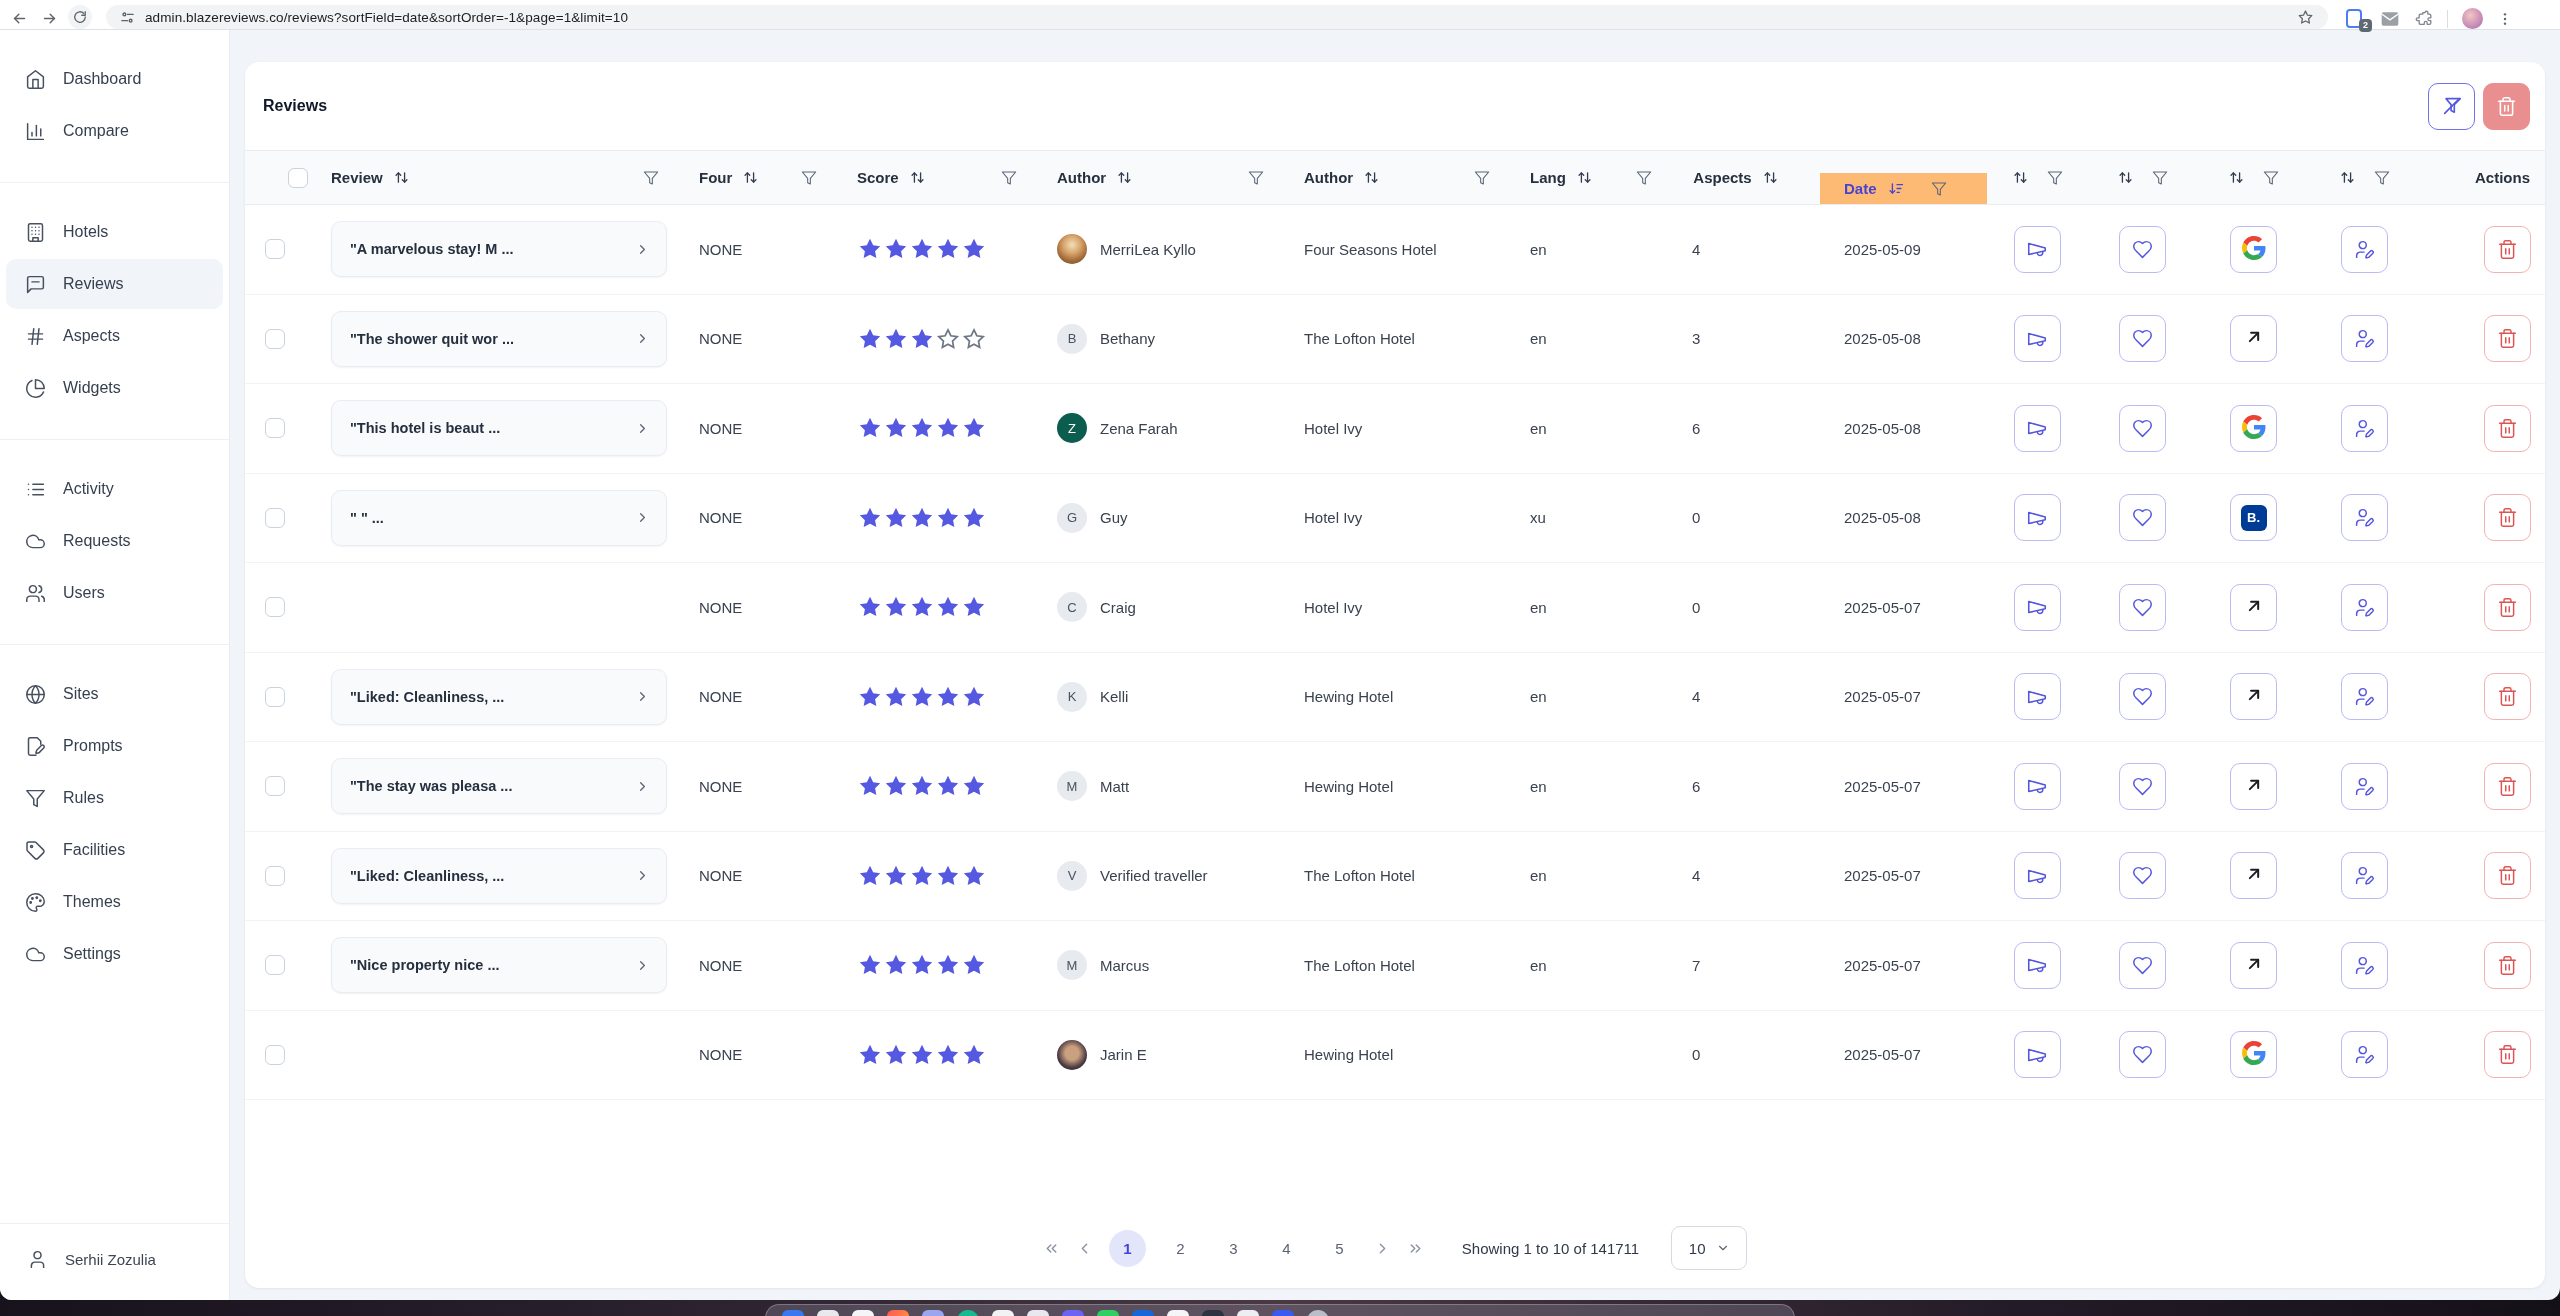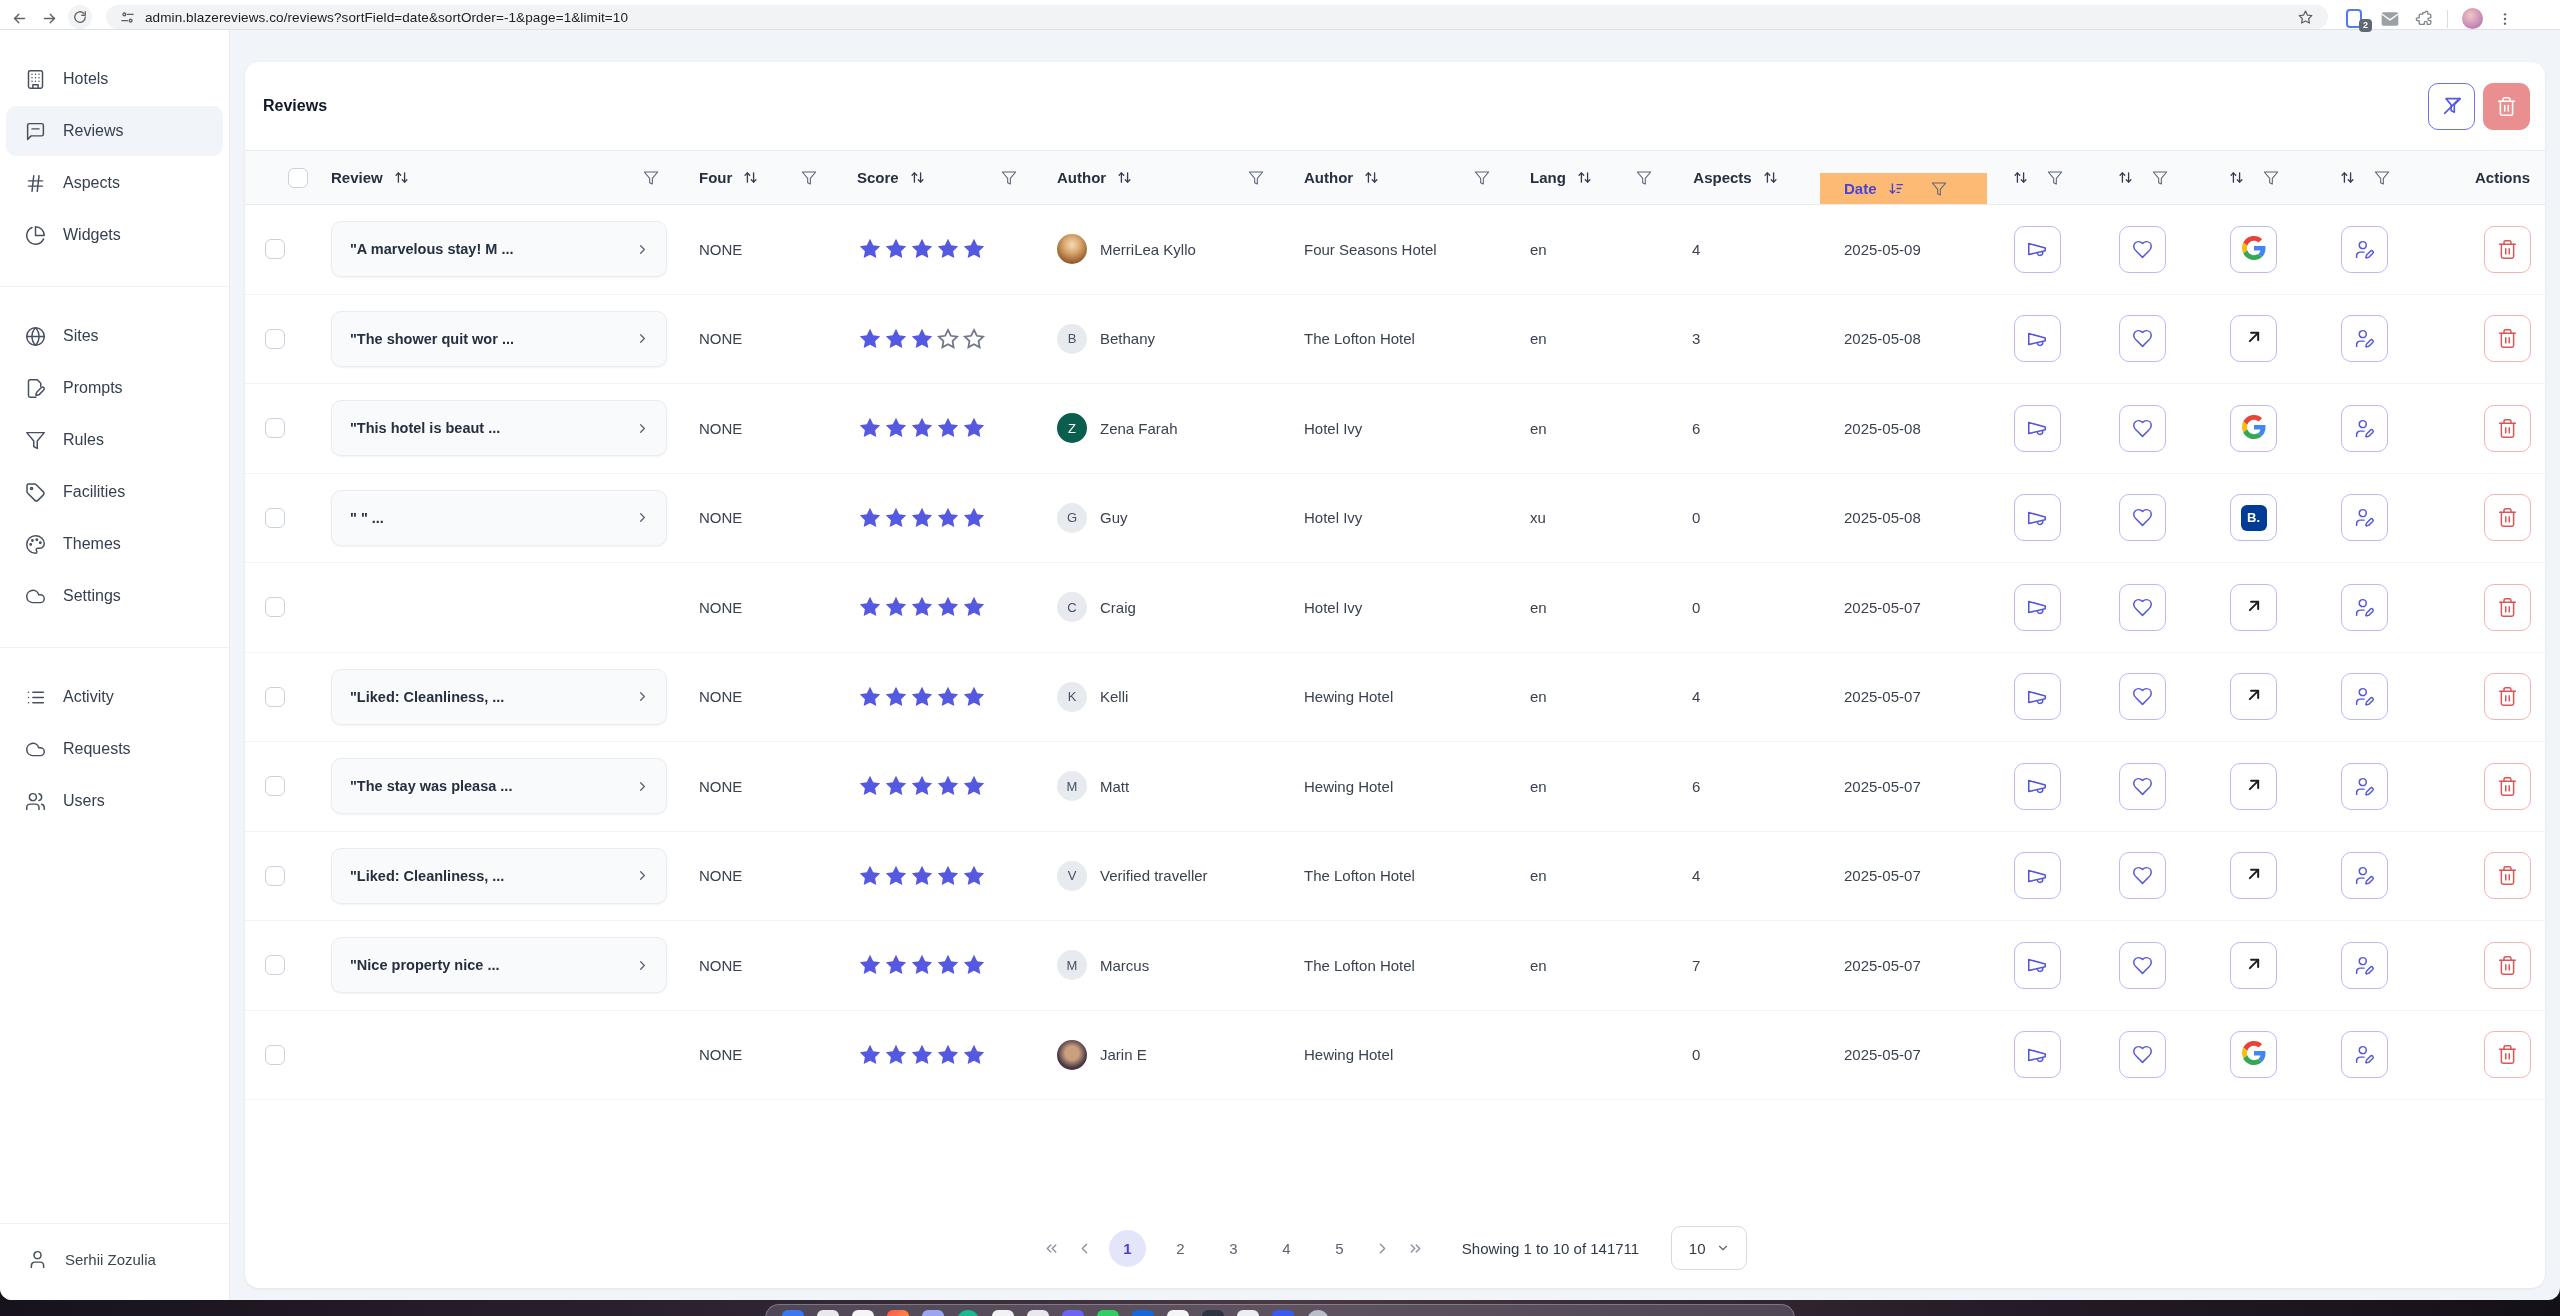--- a/index.html
+++ b/index.html
@@ -174,20 +174,38 @@
           <circle cx="12" cy="19" r="1.8"></circle>
         </svg>
     </span>
   </div>
 </div>
 
 <div class="window">
 
   <aside class="sidebar">
 
+    <nav class="nav-group">
+      <div class="nav-item">
+        <svg class="nv-ico" viewBox="0 0 24 24" fill="none" stroke="currentColor" stroke-width="1.7" stroke-linecap="round" stroke-linejoin="round">
+            <path d="m3 9 9-7 9 7v11a2 2 0 0 1-2 2H5a2 2 0 0 1-2-2z"></path>
+            <path d="M9 22V12h6v10"></path>
+          </svg>
+        <span class="nv-label">Dashboard</span>
+      </div>
+      <div class="nav-item">
+        <svg class="nv-ico" viewBox="0 0 24 24" fill="none" stroke="currentColor" stroke-width="1.7" stroke-linecap="round" stroke-linejoin="round">
+            <path d="M3 3v18h18"></path>
+            <path d="M18 17V9"></path>
+            <path d="M13 17V5"></path>
+            <path d="M8 17v-4"></path>
+          </svg>
+        <span class="nv-label">Compare</span>
+      </div>
+    </nav>
 
     <nav class="nav-group">
       <div class="nav-item">
         <svg class="nv-ico" viewBox="0 0 24 24" fill="none" stroke="currentColor" stroke-width="1.7" stroke-linecap="round" stroke-linejoin="round">
             <rect width="16" height="20" x="4" y="2" rx="2"></rect>
             <path d="M9 22v-4h6v4"></path>
             <path d="M8 6h.01M16 6h.01M12 6h.01M12 10h.01M12 14h.01M16 10h.01M16 14h.01M8 10h.01M8 14h.01"></path>
           </svg>
         <span class="nv-label">Hotels</span>
       </div>
@@ -206,20 +224,47 @@
             <line x1="16" x2="14" y1="3" y2="21"></line>
           </svg>
         <span class="nv-label">Aspects</span>
       </div>
       <div class="nav-item">
         <svg class="nv-ico" viewBox="0 0 24 24" fill="none" stroke="currentColor" stroke-width="1.7" stroke-linecap="round" stroke-linejoin="round">
             <path d="M21.21 15.89A10 10 0 1 1 8 2.83"></path>
             <path d="M22 12A10 10 0 0 0 12 2v10z"></path>
           </svg>
         <span class="nv-label">Widgets</span>
+      </div>
+    </nav>
+
+    <nav class="nav-group">
+      <div class="nav-item">
+        <svg class="nv-ico" viewBox="0 0 24 24" fill="none" stroke="currentColor" stroke-width="1.7" stroke-linecap="round" stroke-linejoin="round">
+            <line x1="9" x2="21" y1="6" y2="6"></line>
+            <line x1="9" x2="21" y1="12" y2="12"></line>
+            <line x1="9" x2="21" y1="18" y2="18"></line>
+            <path d="M4 6h.01M4 12h.01M4 18h.01"></path>
+          </svg>
+        <span class="nv-label">Activity</span>
+      </div>
+      <div class="nav-item">
+        <svg class="nv-ico" viewBox="0 0 24 24" fill="none" stroke="currentColor" stroke-width="1.7" stroke-linecap="round" stroke-linejoin="round">
+            <path d="M17.5 19H9a7 7 0 1 1 6.71-9h1.79a4.5 4.5 0 1 1 0 9Z"></path>
+          </svg>
+        <span class="nv-label">Requests</span>
+      </div>
+      <div class="nav-item">
+        <svg class="nv-ico" viewBox="0 0 24 24" fill="none" stroke="currentColor" stroke-width="1.7" stroke-linecap="round" stroke-linejoin="round">
+            <path d="M16 21v-2a4 4 0 0 0-4-4H6a4 4 0 0 0-4 4v2"></path>
+            <circle cx="9" cy="7" r="4"></circle>
+            <path d="M22 21v-2a4 4 0 0 0-3-3.87"></path>
+            <path d="M16 3.13a4 4 0 0 1 0 7.75"></path>
+          </svg>
+        <span class="nv-label">Users</span>
       </div>
     </nav>
 
     <nav class="nav-group">
       <div class="nav-item">
         <svg class="nv-ico" viewBox="0 0 24 24" fill="none" stroke="currentColor" stroke-width="1.7" stroke-linecap="round" stroke-linejoin="round">
             <circle cx="12" cy="12" r="10"></circle>
             <path d="M12 2a14.5 14.5 0 0 0 0 20 14.5 14.5 0 0 0 0-20"></path>
             <path d="M2 12h20"></path>
           </svg>
@@ -253,47 +298,20 @@
             <circle cx="8.5" cy="7.5" r=".8"></circle>
             <circle cx="6.5" cy="12" r=".8"></circle>
           </svg>
         <span class="nv-label">Themes</span>
       </div>
       <div class="nav-item">
         <svg class="nv-ico" viewBox="0 0 24 24" fill="none" stroke="currentColor" stroke-width="1.7" stroke-linecap="round" stroke-linejoin="round">
             <path d="M17.5 19H9a7 7 0 1 1 6.71-9h1.79a4.5 4.5 0 1 1 0 9Z"></path>
           </svg>
         <span class="nv-label">Settings</span>
-      </div>
-    </nav>
-
-    <nav class="nav-group">
-      <div class="nav-item">
-        <svg class="nv-ico" viewBox="0 0 24 24" fill="none" stroke="currentColor" stroke-width="1.7" stroke-linecap="round" stroke-linejoin="round">
-            <line x1="9" x2="21" y1="6" y2="6"></line>
-            <line x1="9" x2="21" y1="12" y2="12"></line>
-            <line x1="9" x2="21" y1="18" y2="18"></line>
-            <path d="M4 6h.01M4 12h.01M4 18h.01"></path>
-          </svg>
-        <span class="nv-label">Activity</span>
-      </div>
-      <div class="nav-item">
-        <svg class="nv-ico" viewBox="0 0 24 24" fill="none" stroke="currentColor" stroke-width="1.7" stroke-linecap="round" stroke-linejoin="round">
-            <path d="M17.5 19H9a7 7 0 1 1 6.71-9h1.79a4.5 4.5 0 1 1 0 9Z"></path>
-          </svg>
-        <span class="nv-label">Requests</span>
-      </div>
-      <div class="nav-item">
-        <svg class="nv-ico" viewBox="0 0 24 24" fill="none" stroke="currentColor" stroke-width="1.7" stroke-linecap="round" stroke-linejoin="round">
-            <path d="M16 21v-2a4 4 0 0 0-4-4H6a4 4 0 0 0-4 4v2"></path>
-            <circle cx="9" cy="7" r="4"></circle>
-            <path d="M22 21v-2a4 4 0 0 0-3-3.87"></path>
-            <path d="M16 3.13a4 4 0 0 1 0 7.75"></path>
-          </svg>
-        <span class="nv-label">Users</span>
       </div>
     </nav>
 
     <div class="side-footer">
       <div class="side-user">
         <svg class="nv-ico" viewBox="0 0 24 24" fill="none" stroke="currentColor" stroke-width="1.7" stroke-linecap="round" stroke-linejoin="round">
             <path d="M19 21v-2a4 4 0 0 0-4-4H9a4 4 0 0 0-4 4v2"></path>
             <circle cx="12" cy="7" r="4"></circle>
           </svg>
         <span>Serhii Zozulia</span>

